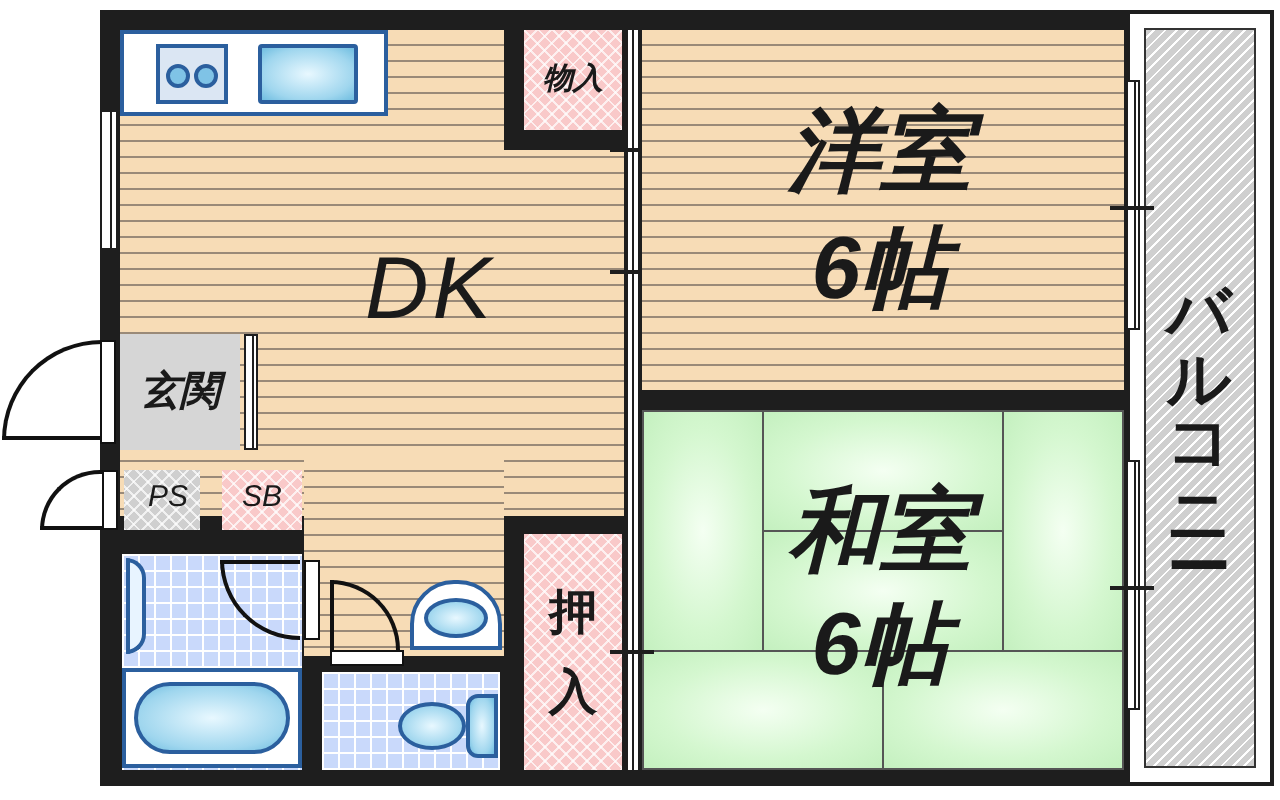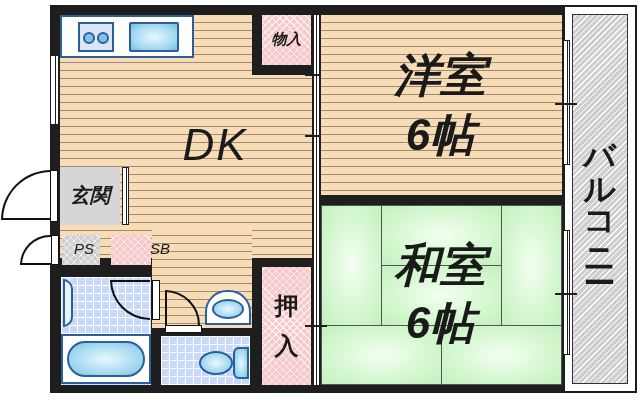--- a/index.html
+++ b/index.html
@@ -112,21 +112,21 @@
 <div class="abs graycheck" style="left:60px;top:167px;width:60px;height:58px;background-image:none;background-color:#d6d6d6;"></div>
 <div class="abs window-v" style="left:122px;top:167px;width:7px;height:58px;"></div>
 <div class="label" style="left:60px;top:182px;width:60px;font-size:20px;">玄関</div>
 
 <div class="abs" style="left:1px;top:170px;width:50px;height:50px;border-top:2px solid #111;border-left:2px solid #111;border-top-left-radius:50px;background:#fff;border-bottom:2px solid #111;"></div>
 <div class="abs" style="left:50px;top:170px;width:8px;height:52px;background:#fff;border:1px solid #111;"></div>
 
 <div class="abs graycheck" style="left:62px;top:235px;width:38px;height:30px;"></div>
 <div class="label" style="left:62px;top:240px;width:44px;font-size:15px;font-weight:normal;">PS</div>
 <div class="abs pinkcheck" style="left:111px;top:235px;width:40px;height:30px;"></div>
-<div class="label" style="left:111px;top:240px;width:40px;font-size:15px;font-weight:normal;padding-left:29px;">SB</div>
+<div class="label" style="left:111px;top:240px;width:40px;font-size:15px;font-weight:normal;">SB</div>
 <div class="abs" style="left:20px;top:235px;width:32px;height:30px;border-top:2px solid #111;border-left:2px solid #111;border-top-left-radius:32px;background:#fff;border-bottom:2px solid #111;"></div>
 <div class="abs" style="left:51px;top:235px;width:8px;height:30px;background:#fff;border:1px solid #111;"></div>
 
 <div class="abs tiles" style="left:61px;top:277px;width:90px;height:108px;">
   <div class="abs" style="left:2px;top:2px;width:10px;height:48px;border:2px solid #2b5f9e;border-radius:0 20px 20px 0;background:#e8f4ff;"></div>
   <div class="abs" style="left:0;top:57px;width:90px;height:50px;background:#fff;border:2px solid #2b5f9e;">
     <div class="abs fixture" style="left:4px;top:5px;width:78px;height:36px;border-radius:18px;"></div>
   </div>
 </div>
 

